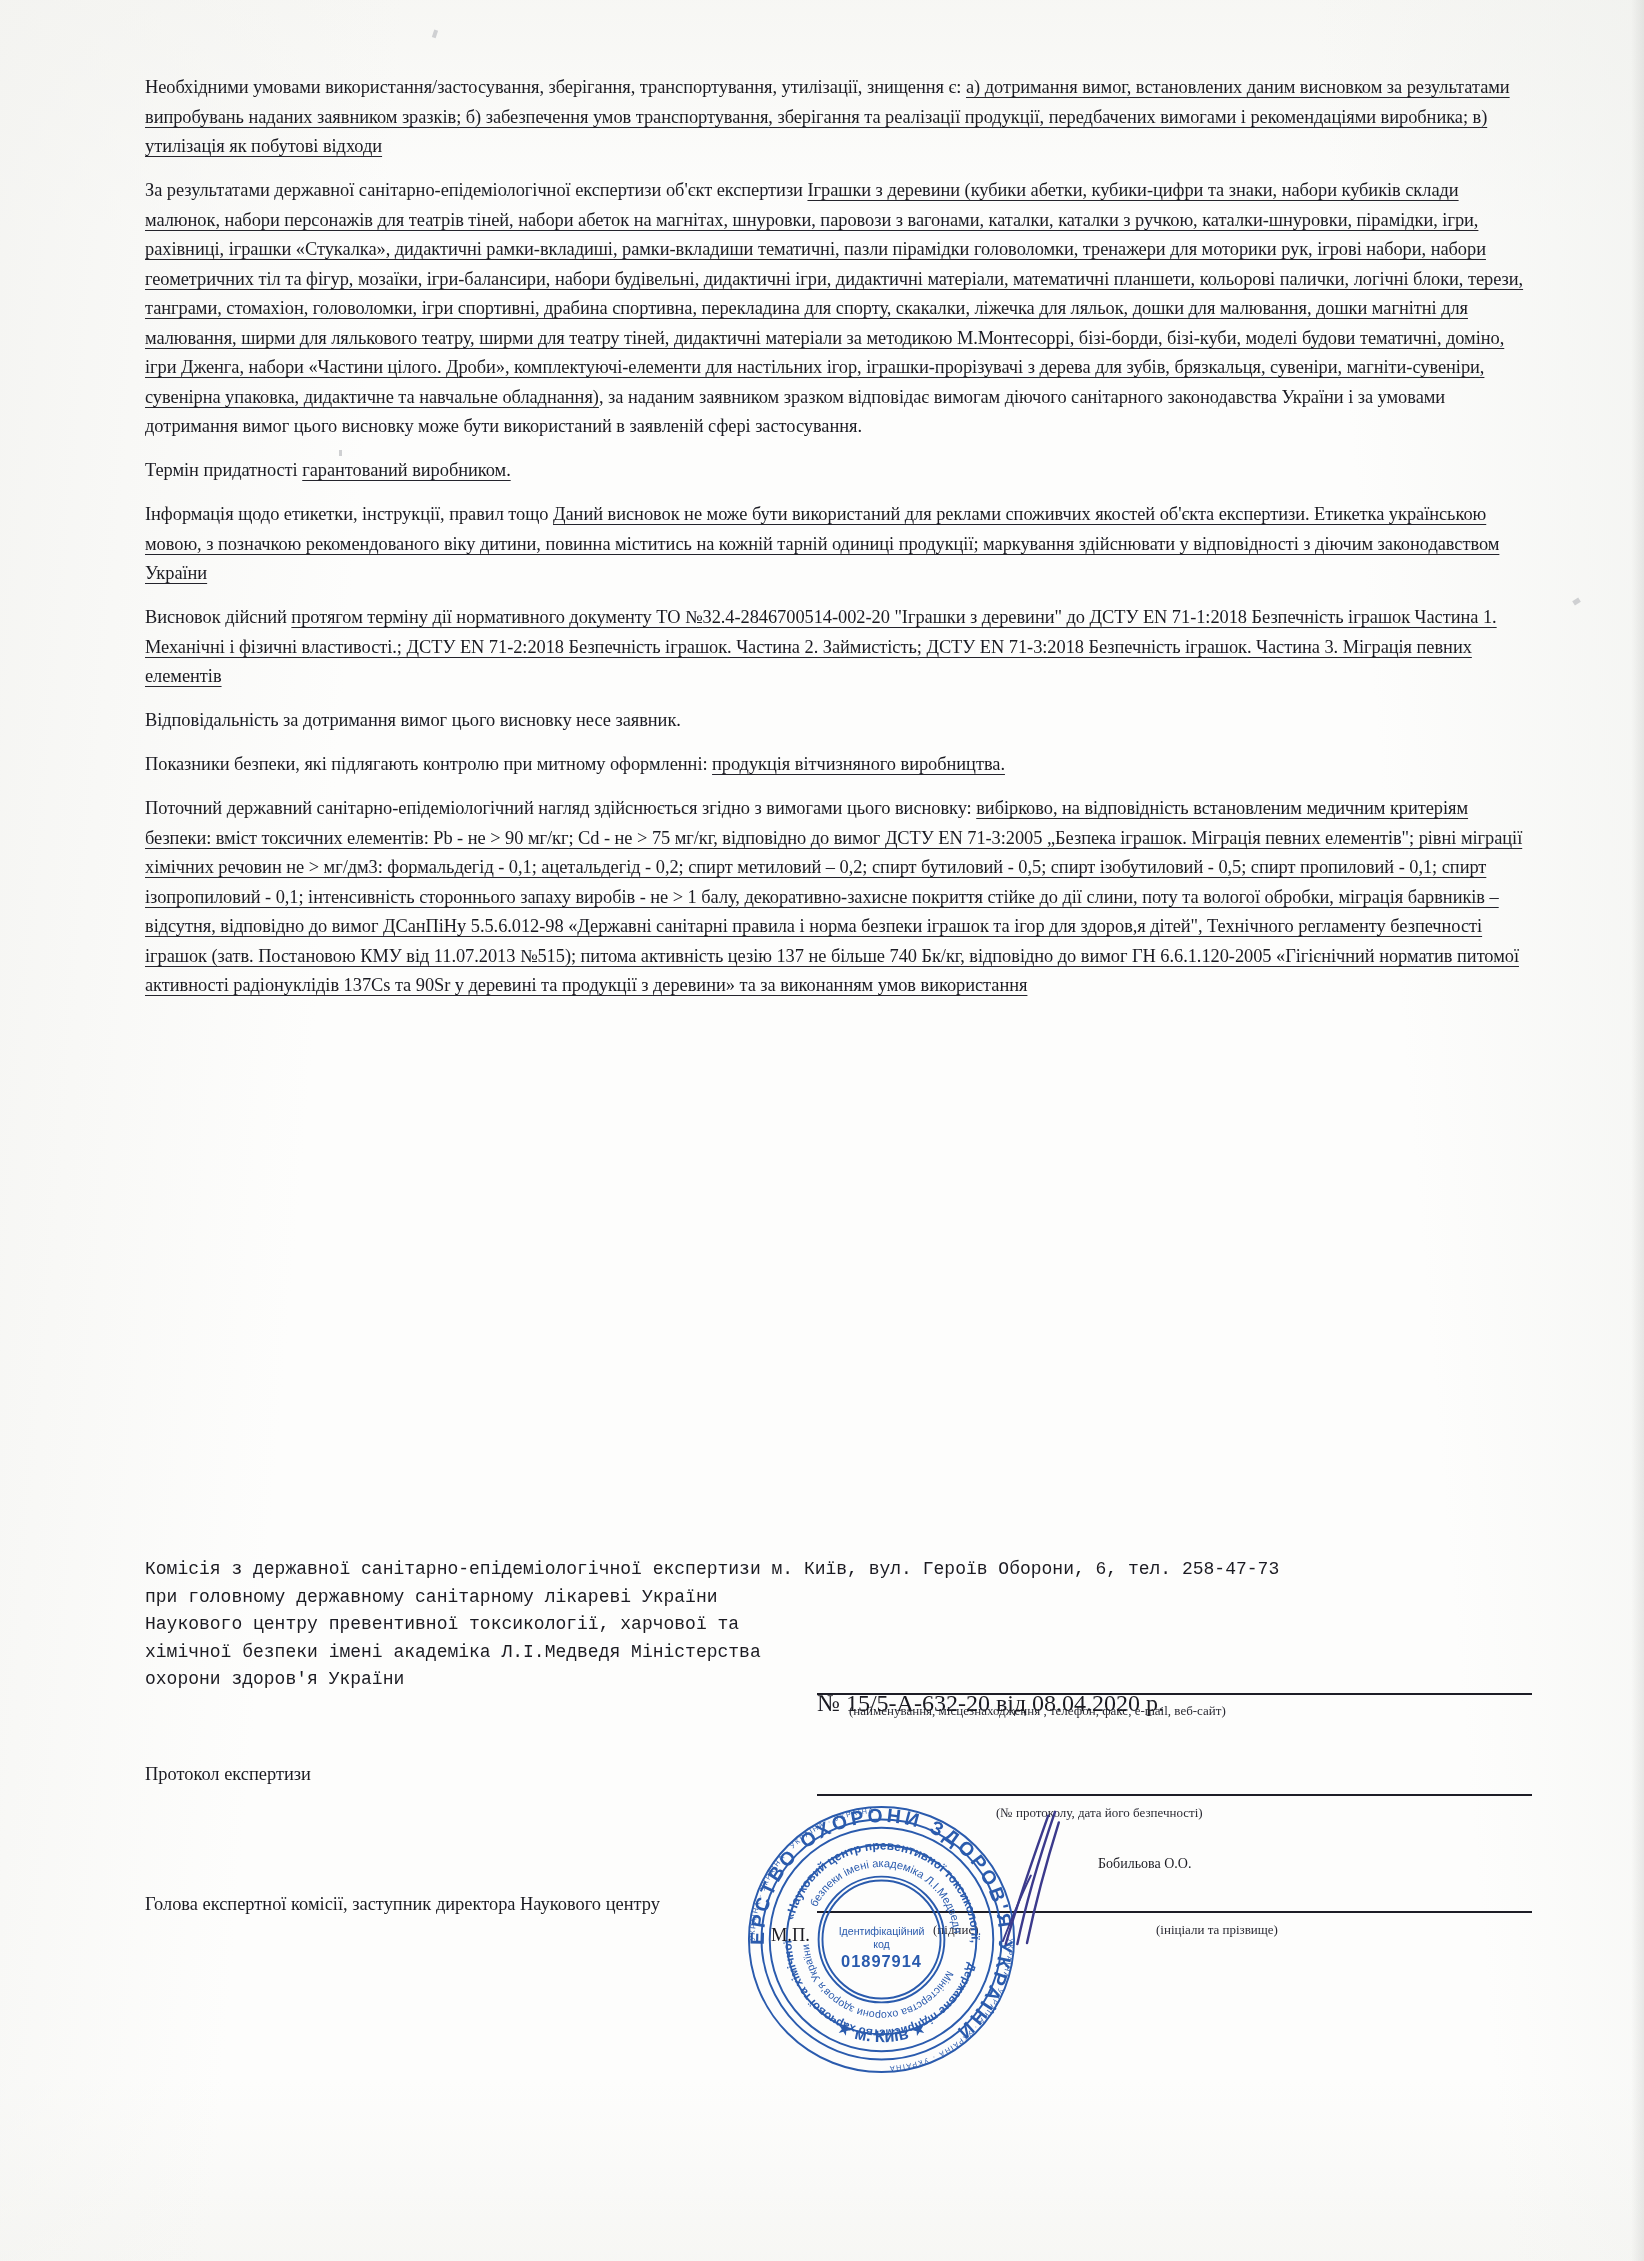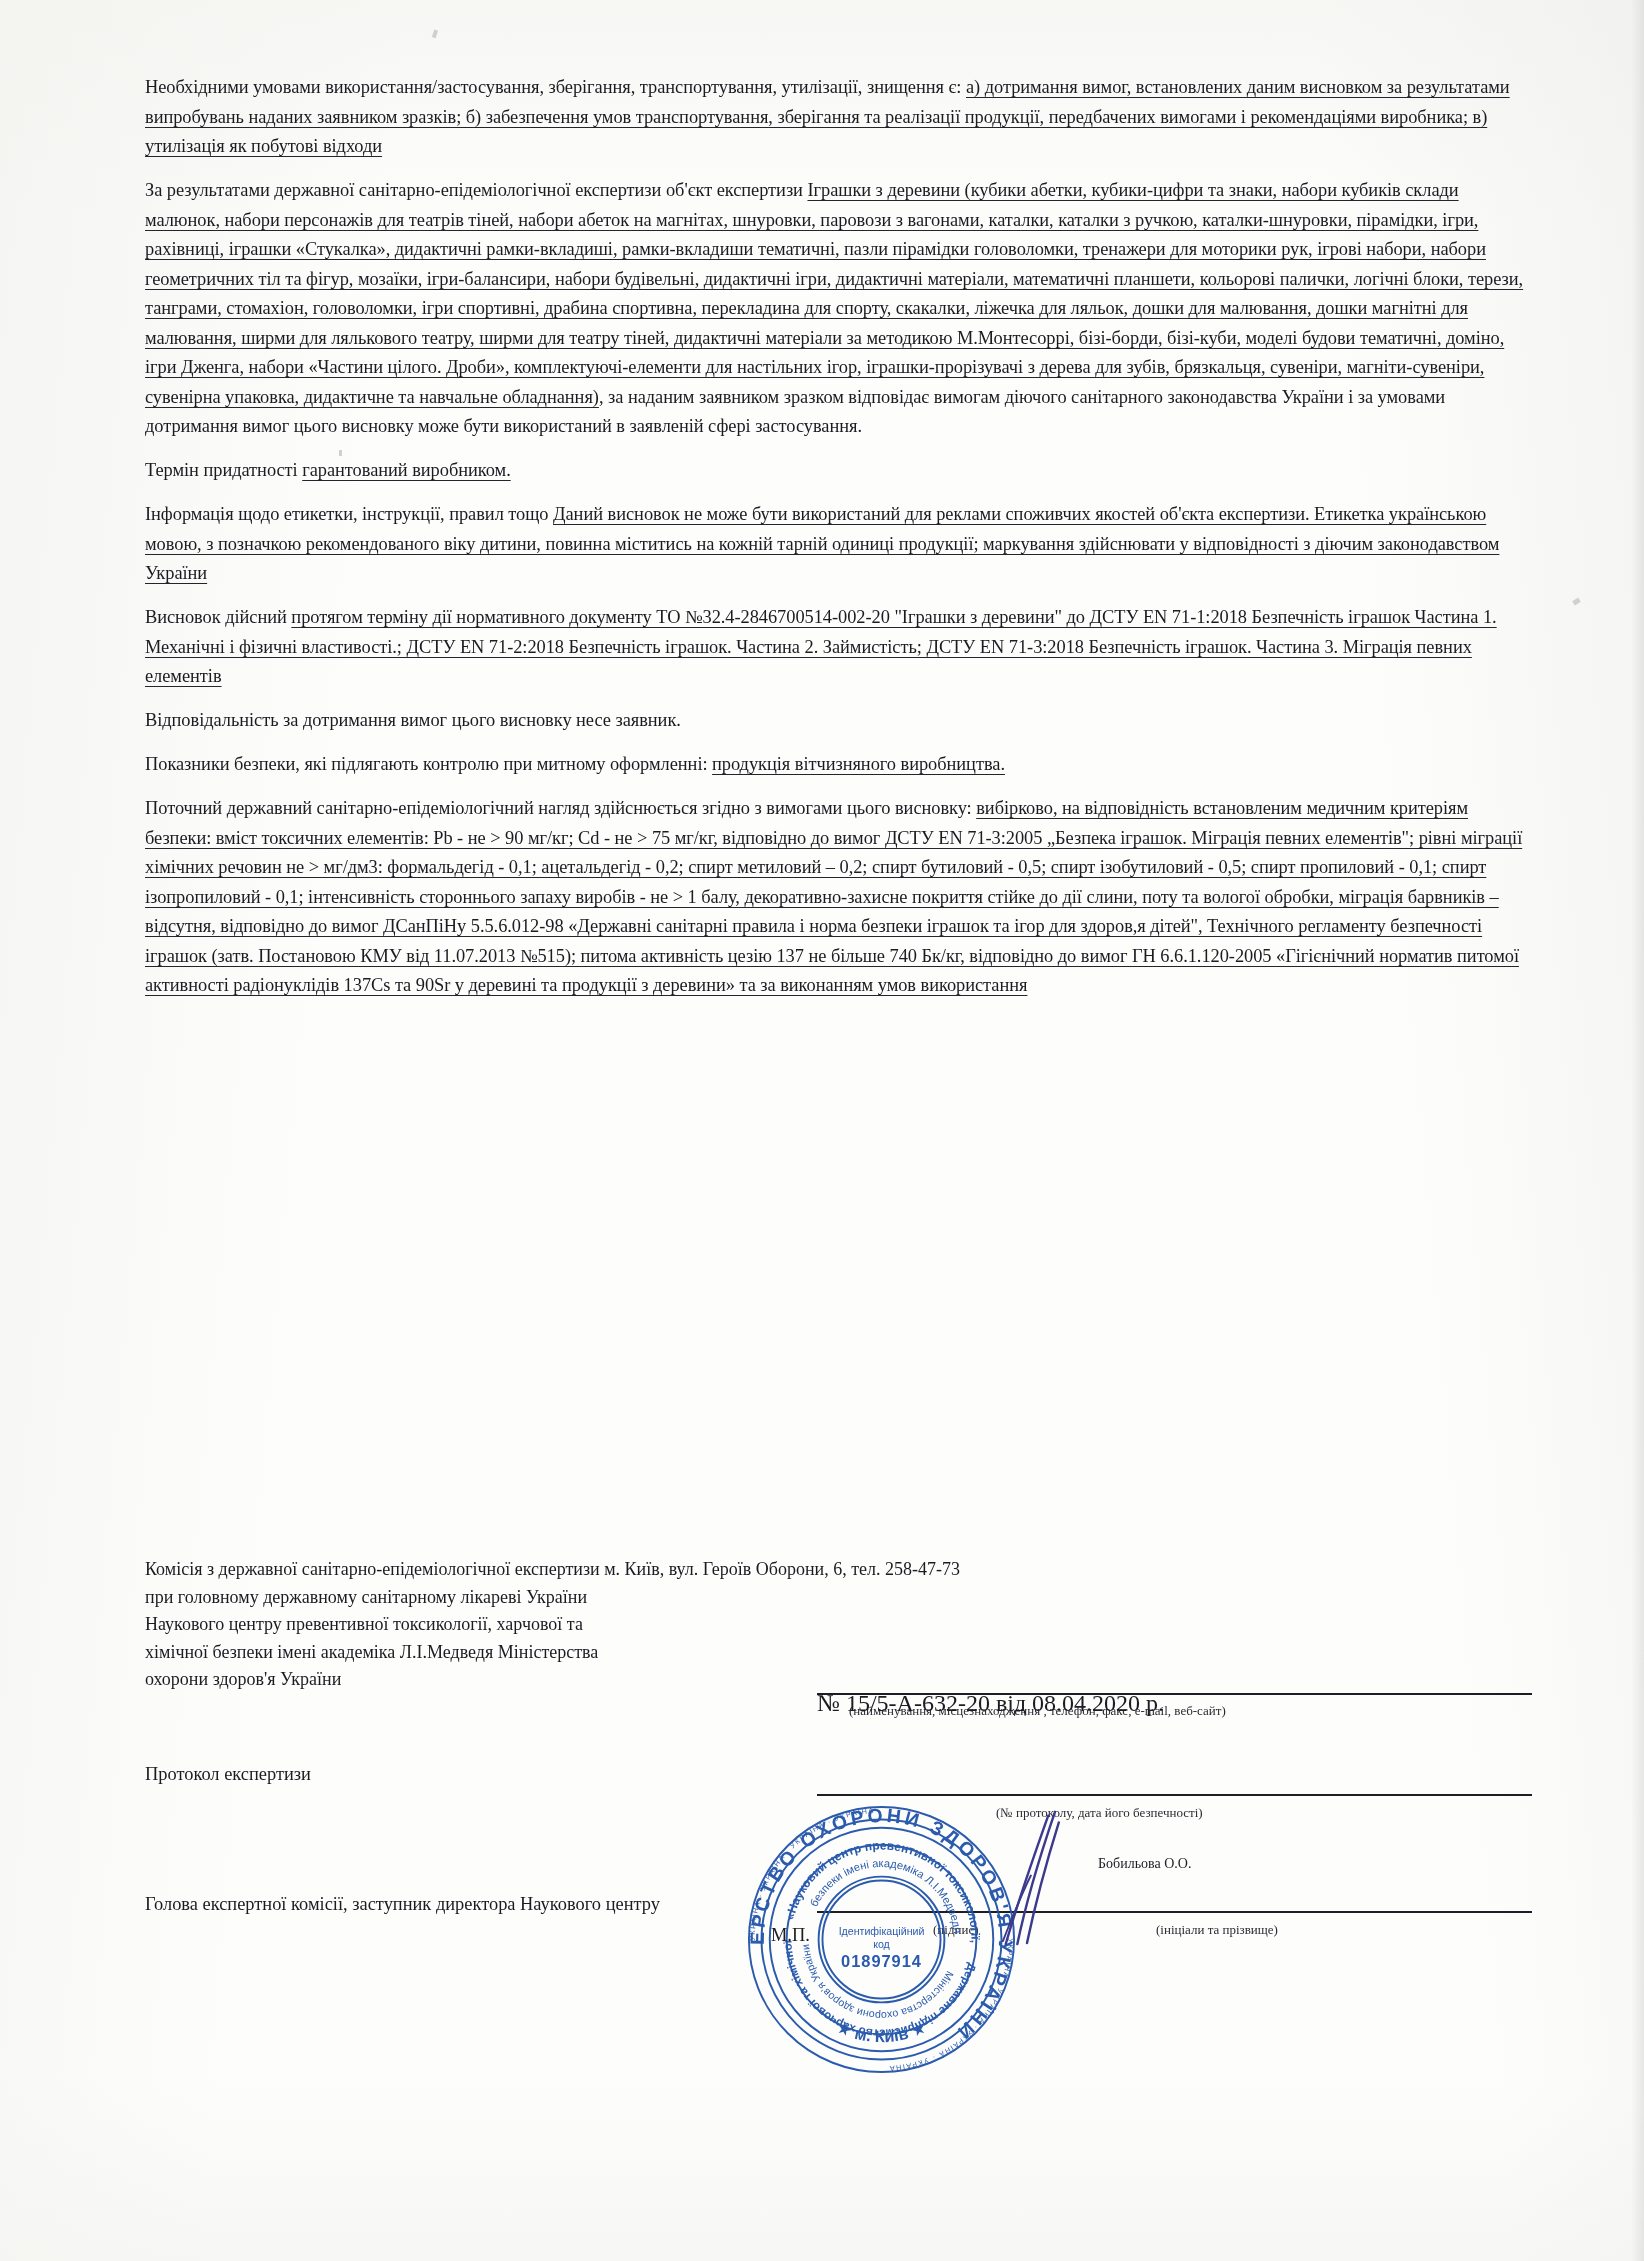--- a/index.html
+++ b/index.html
@@ -60,21 +60,21 @@
   
   #commission-block {
     position: absolute;
     left: 145px;
     top: 1556px;
     width: 783px;
     font-size: 18px;
     line-height: 27.6px;
     color: #1b1b22;
   }
-  #commission-block .cline { display: block; white-space: nowrap; }
+  #commission-block .cline { display: block; white-space: nowrap; font-family: Liberation Mono, monospace; }
   .rule {
     position: absolute;
     height: 1.9px;
     background: #1d1d26;
   }
   .caption {
     position: absolute;
     font-size: 13px;
     color: #2a2a33;
     font-family: "Liberation Serif", "DejaVu Serif", serif;

